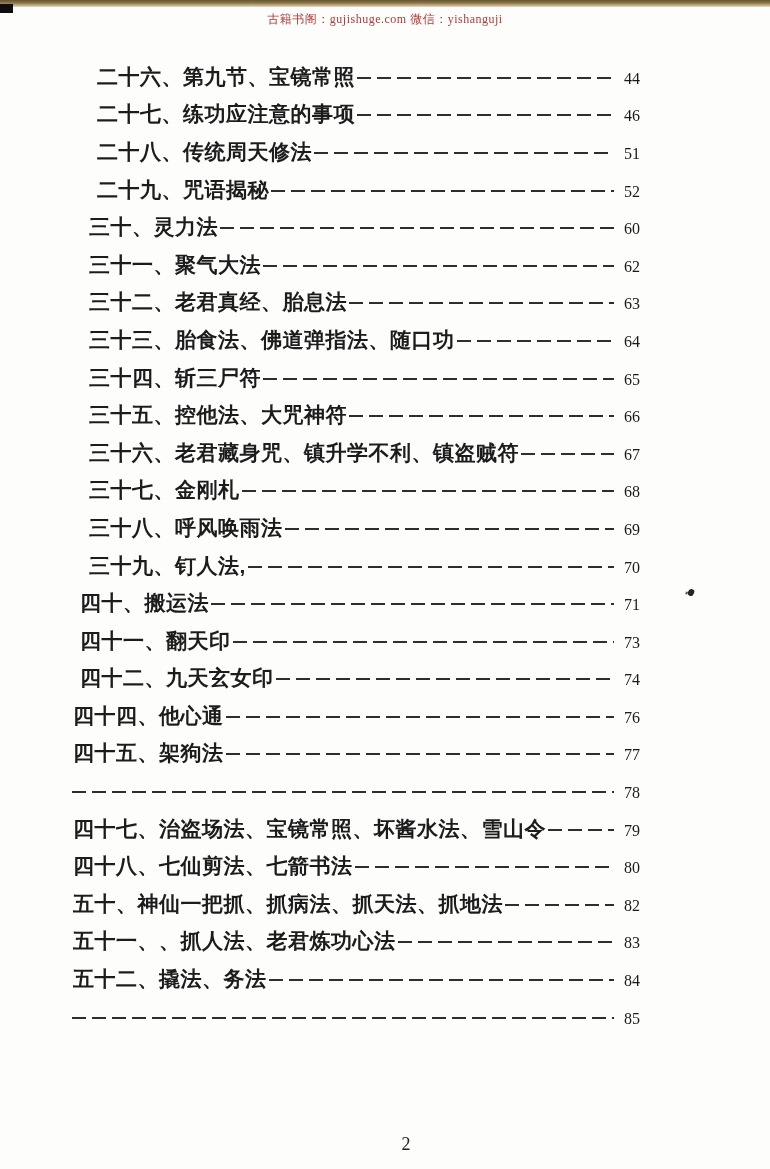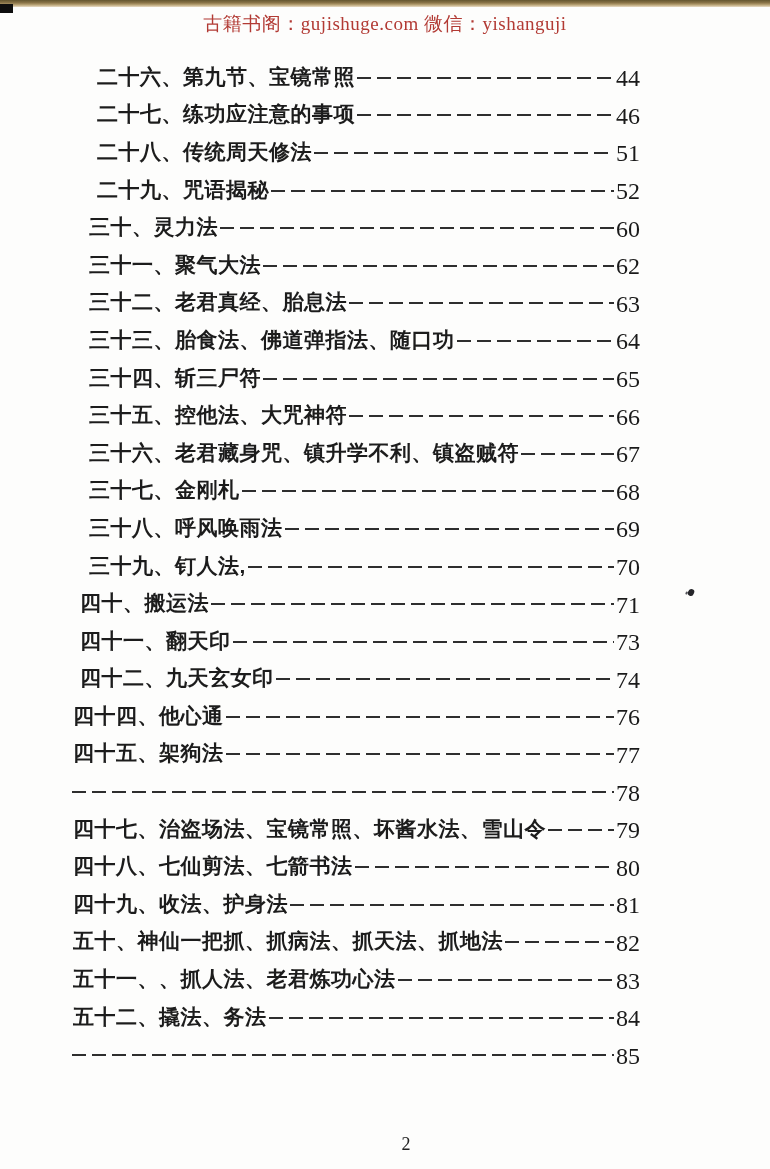--- a/index.html
+++ b/index.html
@@ -18,38 +18,38 @@
   }
   .ink-speck{
     position:absolute;left:688px;top:589px;width:6px;height:7px;
     background:#26262a;border-radius:60% 40% 50% 50%;transform:rotate(20deg);
     box-shadow:-4px 2px 0 -2px #55555a;
   }
   
   .watermark{
     position:absolute;left:0;top:11px;width:770px;text-align:center;
     font-family:"Liberation Serif","DejaVu Serif",serif;
-    font-size:19px;letter-spacing:.5px;font-weight:400;
+    font-size:12px;letter-spacing:.5px;font-weight:400;
   }
   
   .toc{
     position:absolute;left:70px;top:58px;width:570px;
   }
   .toc-row{
     height:37.6px;display:flex;align-items:center;
     font-weight:700;font-size:21px;color:#1c1c1c;white-space:nowrap;
   }
   .toc-text{flex:0 0 auto;letter-spacing:.5px;}
   .leader{
     flex:1 1 auto;height:2px;margin:2px 0 0 2px;min-width:24px;
     background:repeating-linear-gradient(to right,#2e2e2e 0 14px,transparent 14px 20px);
   }
   .toc-page{
     flex:0 0 auto;font-family:"Liberation Serif","DejaVu Serif",serif;
-    font-weight:400;font-size:24px;color:#1a1a1a;position:relative;top:2px;
+    font-weight:400;font-size:16px;color:#1a1a1a;position:relative;top:2px;
     min-width:26px;text-align:right;
   }
   
   .ind-a .toc-text{padding-left:27px;}
   .ind-b .toc-text{padding-left:19px;}
   .ind-c .toc-text{padding-left:10px;text-align:right;}
   .ind-d .toc-text{padding-left:3px;}
   
   .folio{
     position:absolute;left:386px;top:1134px;width:40px;text-align:center;
@@ -169,25 +169,20 @@
       <span class="toc-text">四十七、治盗场法、宝镜常照、坏酱水法、雪山令</span>
       <span class="leader"></span>
       <span class="toc-page">79</span>
     </div>
     <div class="toc-row ind-d">
       <span class="toc-text">四十八、七仙剪法、七箭书法</span>
       <span class="leader"></span>
       <span class="toc-page">80</span>
     </div>
     <div class="toc-row ind-d">
-      <span class="toc-text">四十九、收法、护身法</span>
-      <span class="leader"></span>
-      <span class="toc-page">81</span>
-    </div>
-    <div class="toc-row ind-d">
       <span class="toc-text">五十、神仙一把抓、抓病法、抓天法、抓地法</span>
       <span class="leader"></span>
       <span class="toc-page">82</span>
     </div>
     <div class="toc-row ind-d">
       <span class="toc-text">五十一、、抓人法、老君炼功心法</span>
       <span class="leader"></span>
       <span class="toc-page">83</span>
     </div>
     <div class="toc-row ind-d">

